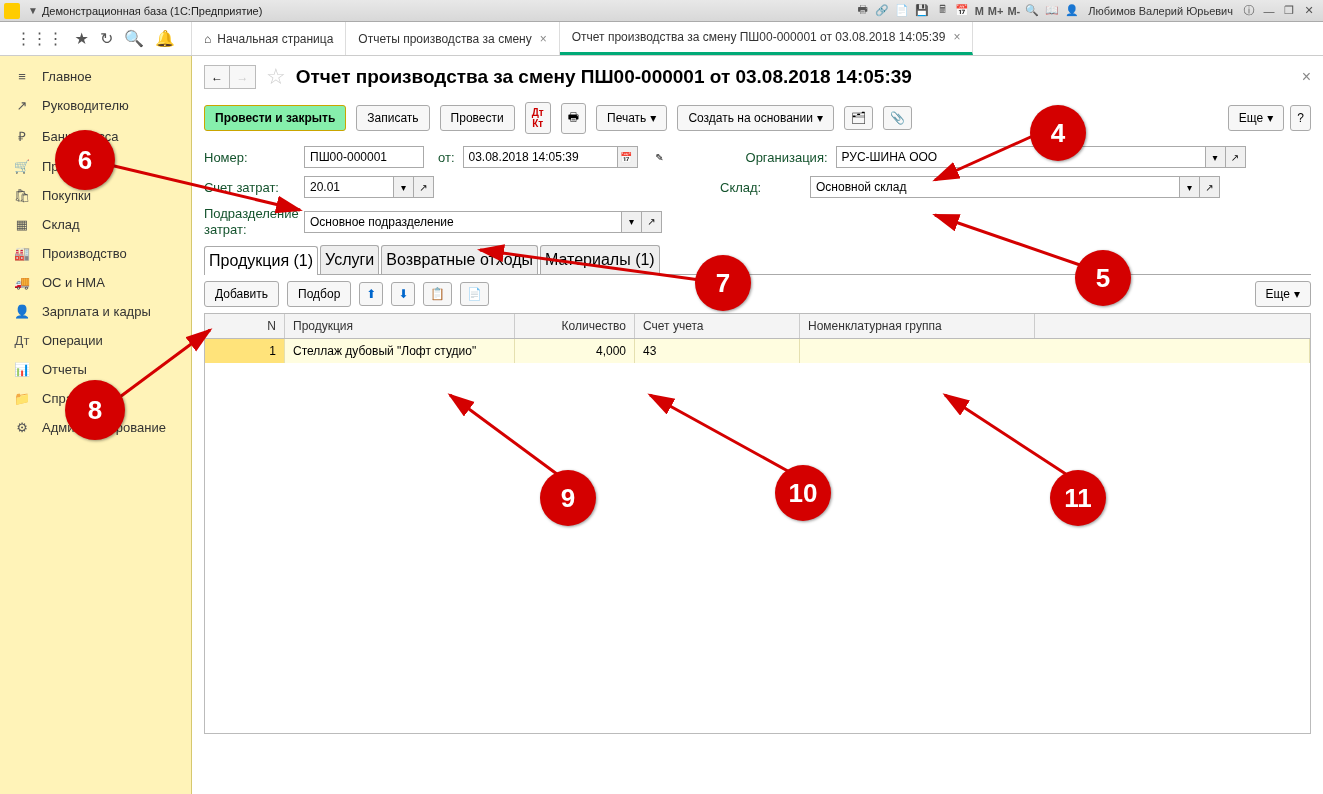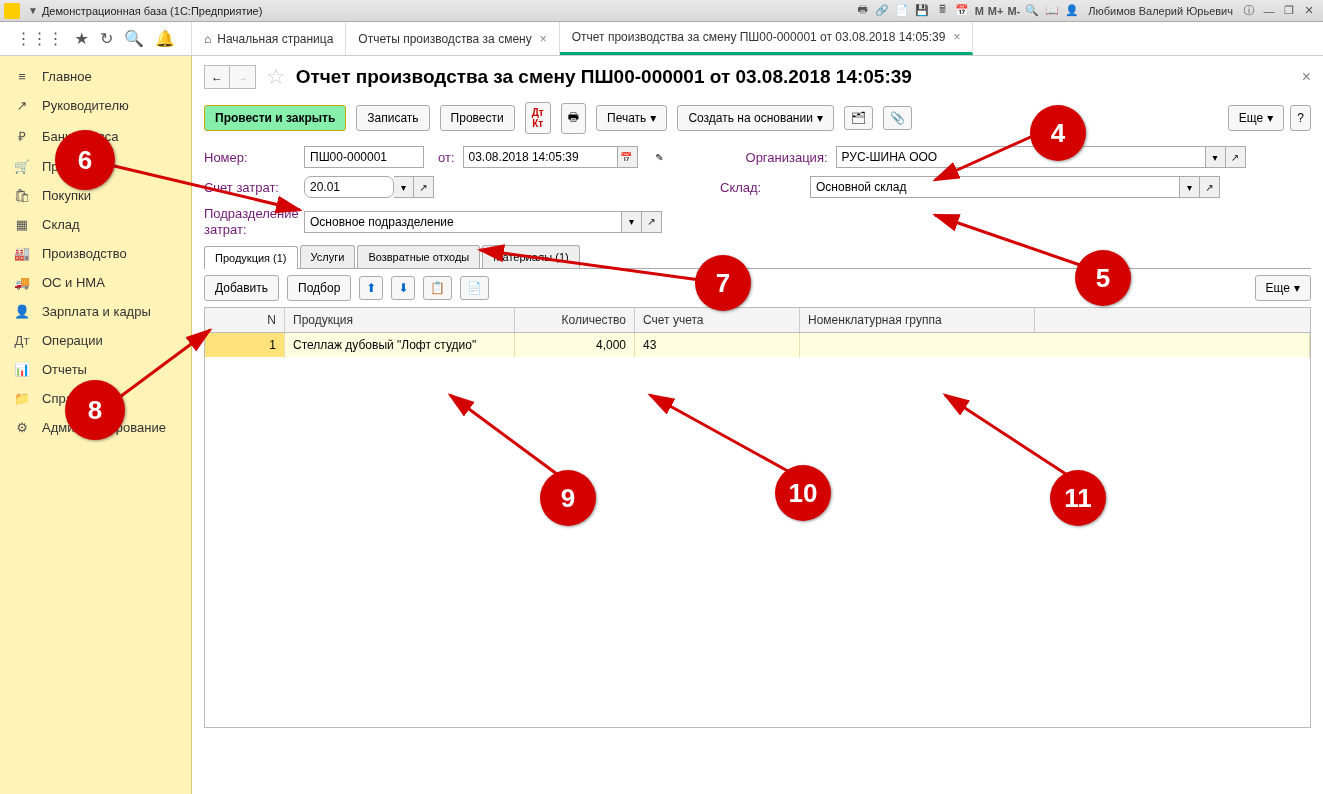--- a/index.html
+++ b/index.html
@@ -44,29 +44,29 @@
 
 
 .cmdbar { display: flex; align-items: center; gap: 10px; margin-bottom: 12px; }
 .btn { border: 1px solid #aaa; background: #f7f7f7; padding: 5px 10px; border-radius: 3px; font-size: 12px; cursor: pointer; display: inline-flex; align-items: center; gap:4px;}
 .btn.yellow { background: #86efac; border-color: #c9a500; font-weight: bold; }
 .btn.icon { padding: 4px 6px; }
 .cmdbar .right { margin-left:auto; display:flex; gap:6px;}
 
 
 .form-row { display: flex; align-items: center; margin-bottom: 8px; font-size:13px;}
-.form-row .lbl { color: #701a75; }
+.form-row .lbl { color: #14532d; }
 .form-row .col1 { width:100px;}
 .iwrap { display:flex;justify-content:flex-end; }
 .inp { border: 1px solid #aaa; padding: 3px 5px; font-size: 12px; background:#fff; height:22px;}
 .ibtn { border:1px solid #aaa; border-left:none; width:20px; height:22px; background:#f0f0f0; display:inline-flex; align-items:center; justify-content:center; font-size:10px; cursor:pointer;}
 
 
 .doctabs { display:flex; border-bottom:1px solid #aaa; margin-top:8px;}
-.doctab { border:1px solid #aaa; border-bottom:none; padding:5px 10px; margin-right:2px; background:#eee; border-radius:3px 3px 0 0; font-size:11px; cursor:pointer;}
+.doctab { border:1px solid #aaa; border-bottom:none; padding:5px 4px; margin-right:2px; background:#eee; border-radius:3px 3px 0 0; font-size:16px; cursor:pointer;}
 .doctab.active { background:#fff; position:relative; top:1px;}
 
 
 .tbltoolbar { display:flex; gap:8px; padding:6px 0; align-items:center;}
 .tbltoolbar .right { margin-left:auto;}
 
 
 .grid { border:1px solid #bbb; }
 .grid .ghead { display:flex; background:#f4f4f4; border-bottom:1px solid #bbb;}
 .grid .ghead .gcell { padding:5px 8px; border-right:1px solid #ccc; font-size:12px; color:#333;}
@@ -236,21 +236,21 @@
       <div class="iwrap">
           <input class="inp" style="width: 370px;" value="РУС-ШИНА ООО">
           <span class="ibtn">▾</span>
           <span class="ibtn">↗</span>
         </div>
     </div>
 
     <div class="form-row">
       <span class="lbl col1">Счет затрат:</span>
       <div class="iwrap">
-          <input class="inp" style="width: 90px; border-radius: 7px;" value="20.01">
+          <input class="inp" style="width: 90px;" value="20.01">
           <span class="ibtn">▾</span>
           <span class="ibtn">↗</span>
         </div>
       <span class="lbl" style="margin-left:286px;width:90px">Склад:</span>
       <div class="iwrap">
           <input class="inp" style="width: 370px;" value="Основной склад">
           <span class="ibtn">▾</span>
           <span class="ibtn">↗</span>
         </div>
     </div>

